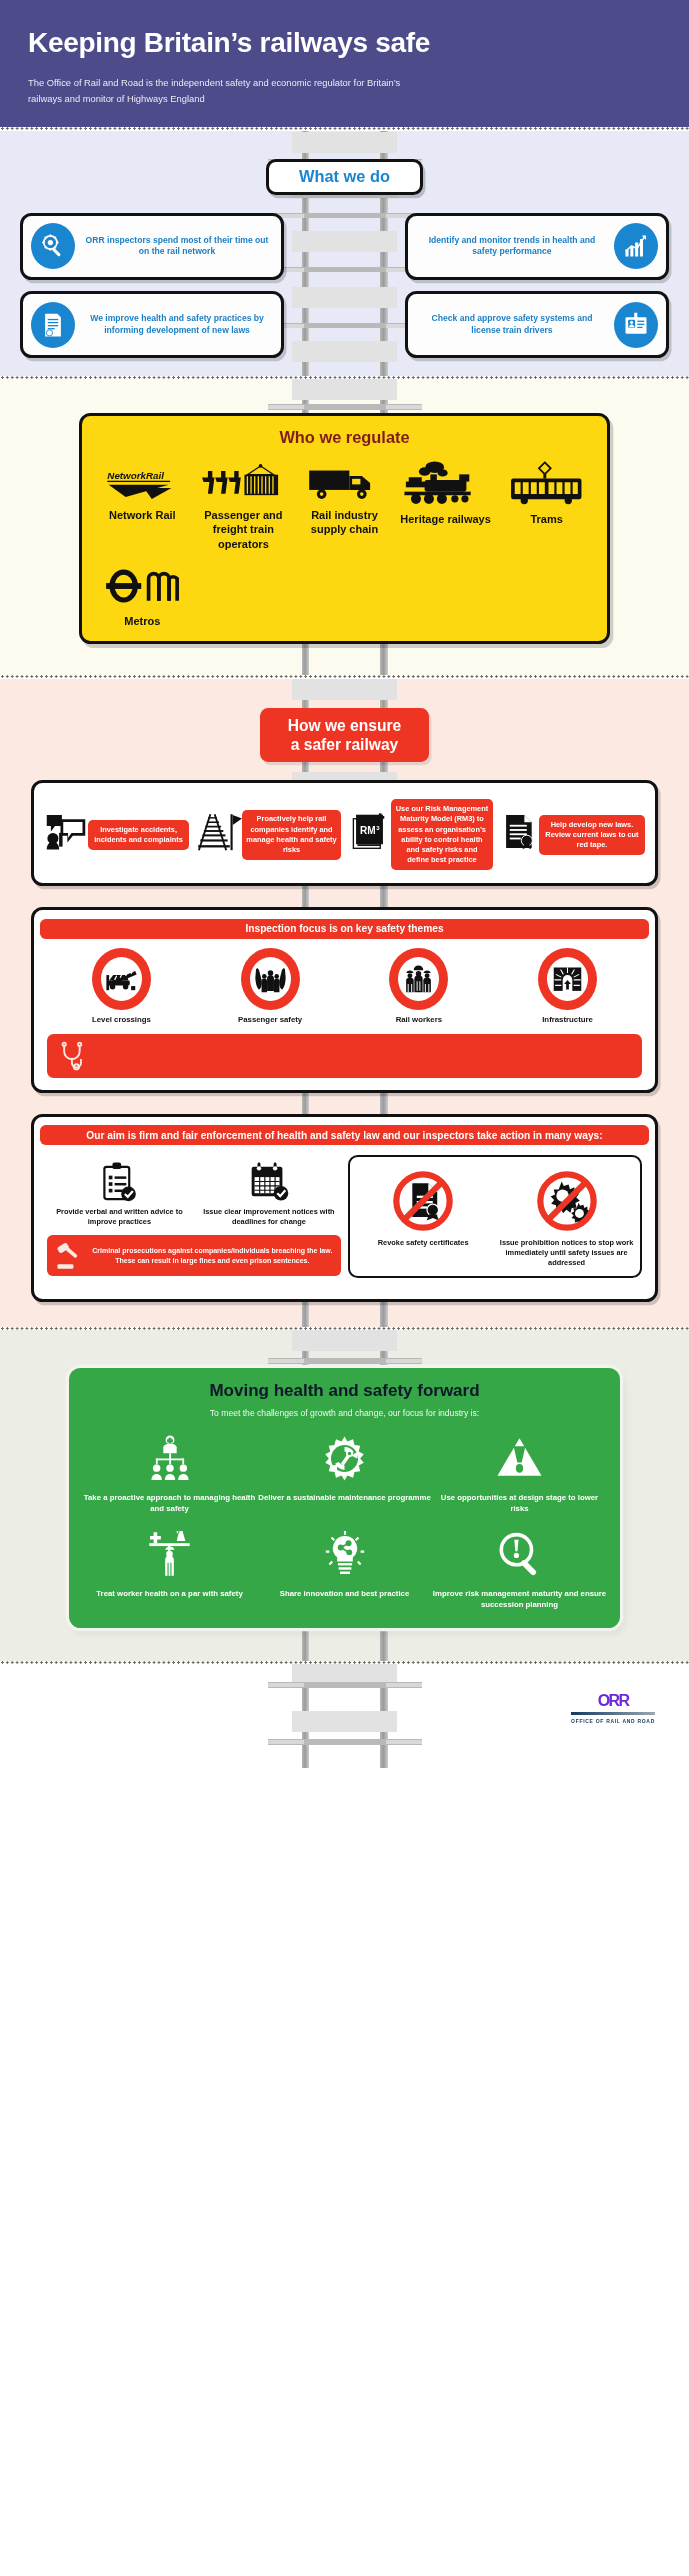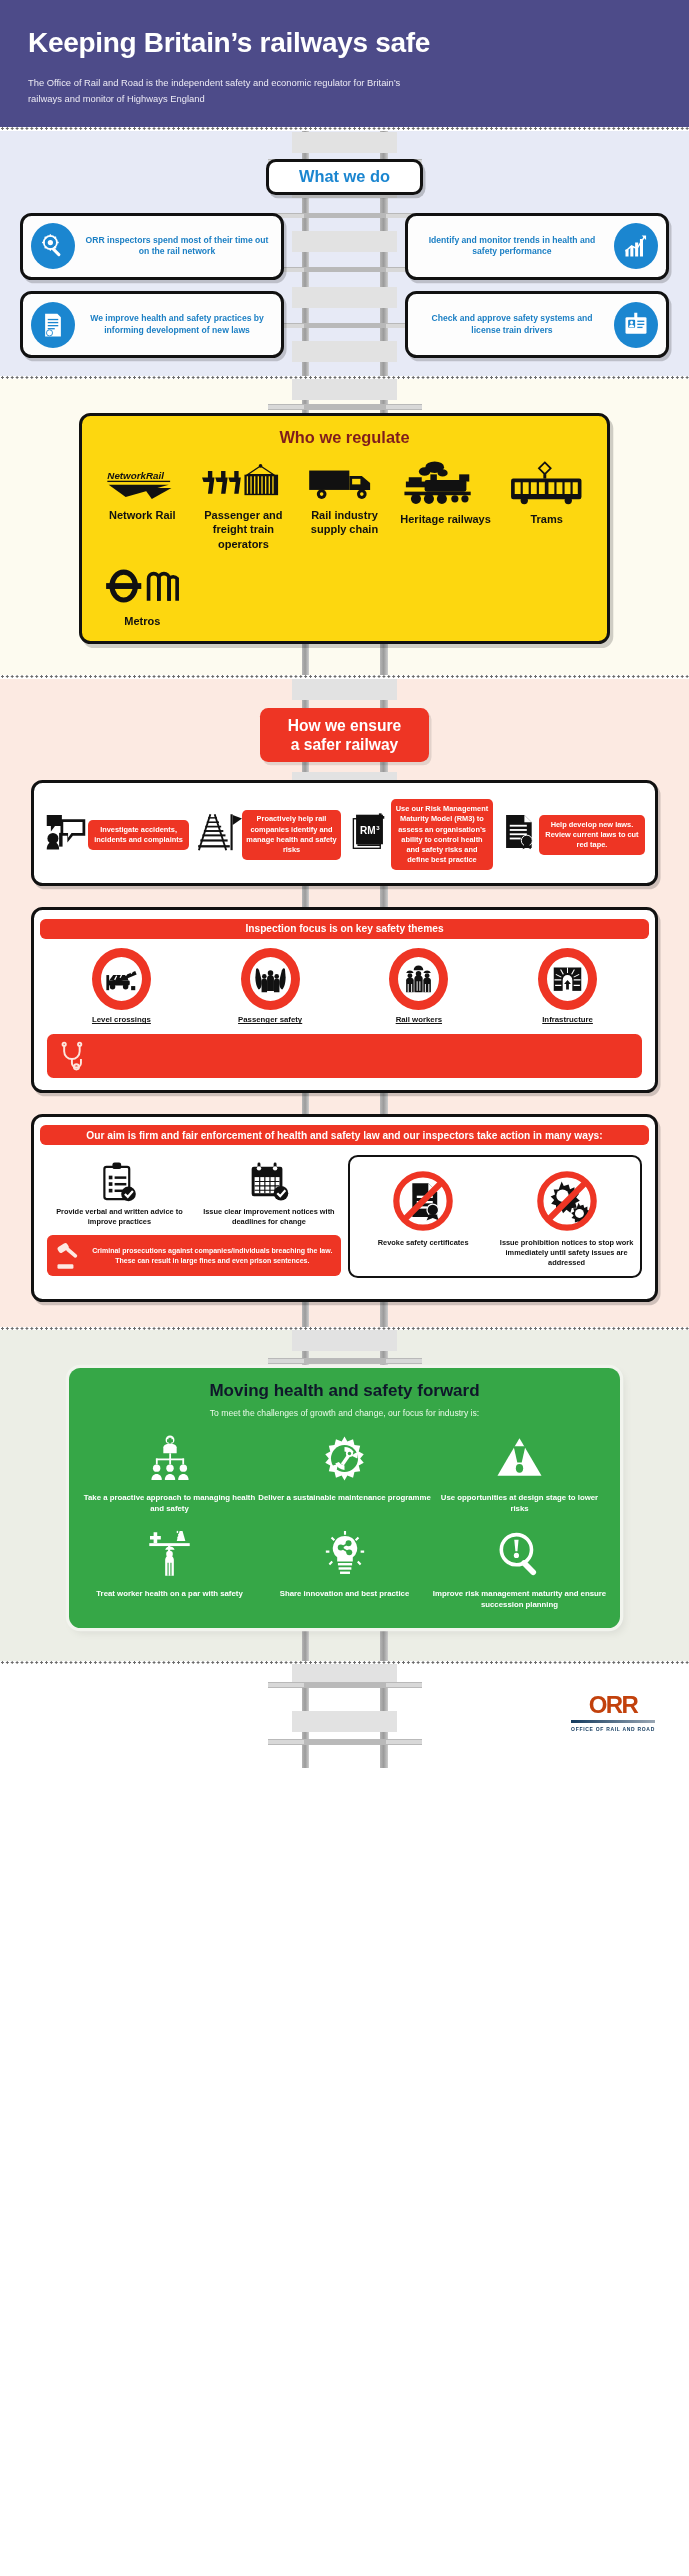--- a/index.html
+++ b/index.html
@@ -151,21 +151,21 @@
   
   .insp-grid{ display:grid; grid-template-columns:repeat(4,1fr); padding:0 8.2px; }
   .insp-cell{ text-align:center; }
   .prohib{
     width:59px; height:62px; margin:0 auto;
     border:9px solid #ee3524; border-radius:50%;
     display:flex; align-items:center; justify-content:center;
     background:#fff;
   }
   .prohib svg{ fill:#111; width:33px; height:33px; }
-  .insp-cell .lbl{ font-size:7.8px; font-weight:bold; margin-top:5.7px;text-decoration:underline; }
+  .insp-cell .lbl{ font-size:7.8px; font-weight:bold; margin-top:5.7px; }
   .occ-bar{
     background:#ee3524; border-radius:6.5px; margin:9.8px 8.2px 0;
     display:flex; align-items:center; gap:4.9px; padding:6.5px 9.8px;
   }
   .occ-bar .stetho{ flex:0 0 36px; display:flex; justify-content:center; }
   .occ-bar .stetho svg{ fill:#fde5dd; width:31px; height:31px; }
   .occ-bar .t{ color:#fff; font-size:7.8px; font-weight:bold; line-height:1.45; text-align:center; flex:1; }
 
   
   .enf-body{ display:grid; grid-template-columns:1fr 1fr; gap:6.5px; padding:1.6px 8.2px 9.8px; }
@@ -198,21 +198,21 @@
   .green-sign .sub{ color:#eafbe9; font-size:8.6px; text-align:center; margin-top:7.4px; }
   .green-grid{ display:grid; grid-template-columns:repeat(3,1fr); row-gap:13px; margin-top:13px; }
   .g-cell{ text-align:center; }
   .g-cell .ico{ height:54px; display:flex; align-items:center; justify-content:center; }
   .g-cell .ico svg{ fill:#fff; }
   .g-cell .lbl{ color:#fff; font-size:7.8px; font-weight:bold; line-height:1.42; margin-top:6.5px; }
 
   
   .footer{ position:relative; height:104px; background:#fff; }
   .footer .orr{ position:absolute; right:34px; top:29.5px; text-align:center; }
-  .orr-mark{ font-size:24px; font-weight:bold; color:#c2410c; letter-spacing:-1.6px; line-height:1; }
+  .orr-mark{ font-size:16px; font-weight:bold; color:#6d28d9; letter-spacing:-1.6px; line-height:1; }
   .orr-rule{ height:3.3px; background:linear-gradient(90deg,#123a5e,#9aa7b4); margin:2.5px 0 2.5px; }
   .orr-sub{ font-size:5px; font-weight:bold; color:#123a5e; letter-spacing:0.7px; }
 </style>
 </head>
 <body>
 
 <div class="page">
 
   <div class="band band-hero">
     <div class="hero-title">Keeping Britain’s railways safe</div>

